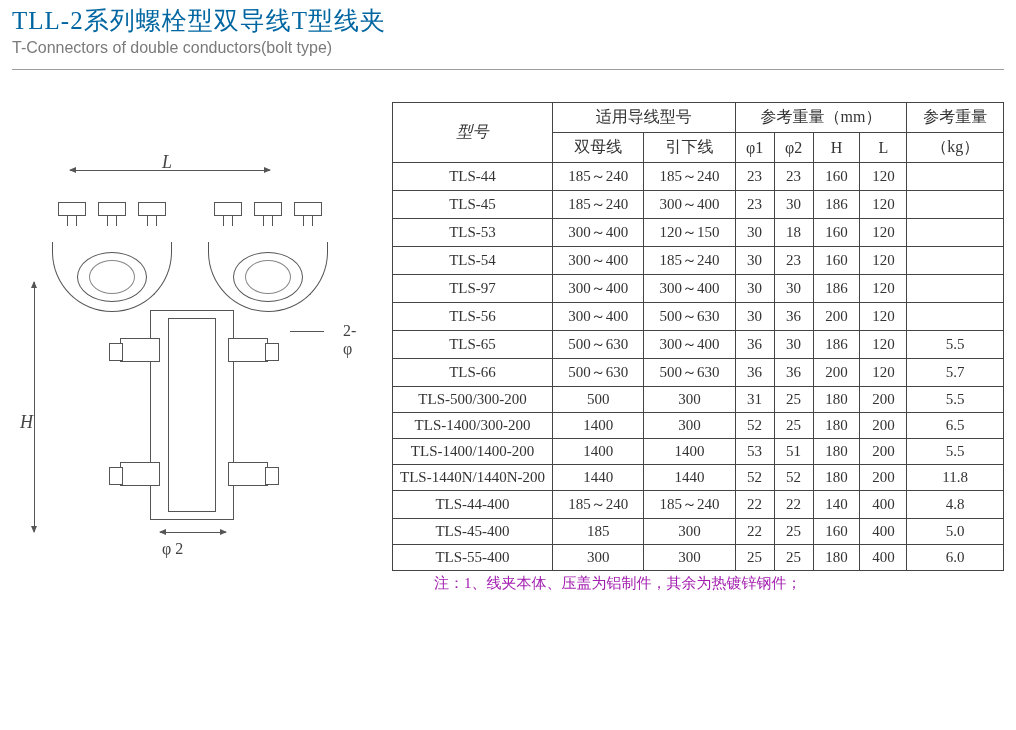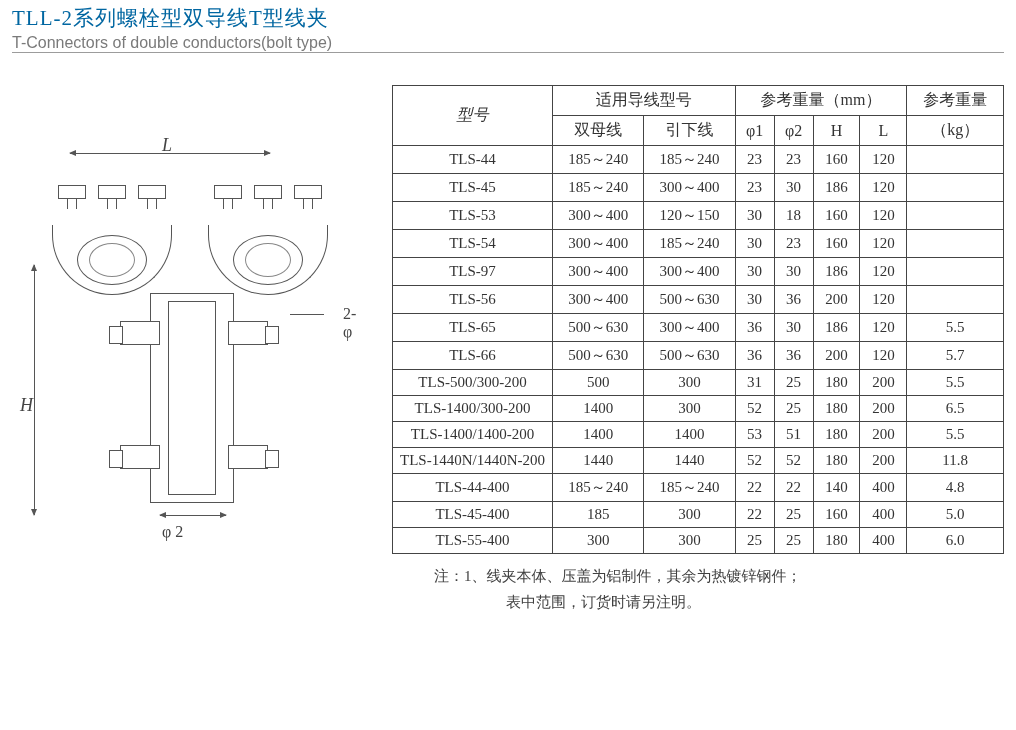--- a/index.html
+++ b/index.html
@@ -9,30 +9,30 @@
     font-family: "SimSun", "宋体", serif;
     background: #fff;
     width: 1016px;
   }
   .page {
     width: 1016px;
     padding: 4px 12px 20px 12px;
   }
   .title-cn {
     color: #0066a1;
-    font-size: 21px;
+    font-size: 25px;
     font-weight: normal;
     margin: 0 0 2px 0;
     letter-spacing: 1px;
   }
   .title-en {
     color: #7a7a7a;
     font-size: 16px;
     font-family: Verdana, Arial, sans-serif;
-    margin: 0 0 0 0;
+    margin: 0 0 12px 0;
   }
   .rule {
     border: none;
     border-top: 1px solid #9c9c9c;
     margin: 0 0 32px 0;
   }
   .content {
     display: flex;
     align-items: flex-start;
   }
@@ -155,22 +155,22 @@
     padding: 4px 4px;
     font-weight: normal;
     white-space: nowrap;
   }
   table.spec th {
     font-size: 16px;
   }
   .col-model { width: 160px; font-style: italic; }
   .notes {
     font-size: 15px;
-    color: #404040;
-    margin-top: 10px;
+    color: #a21caf;
+    margin-top: 0;
     padding-left: 42px;
     text-indent: -42px;
     line-height: 1.7;
   }
   .notes .line { display:block; padding-left:42px; text-indent:-42px; }
 </style>
 </head>
 <body>
 
 <div class="page">
@@ -395,17 +395,16 @@
               <td>25</td>
               <td>180</td>
               <td>400</td>
               <td>6.0</td>
             </tr>
           </tbody>
       </table>
 
       <div class="notes">
         <span class="line"><span>注：</span><span>1、线夹本体、压盖为铝制件，其余为热镀锌钢件；</span></span>
-        <span class="line" style="padding-left:42px;text-indent:0;"><span>　　表中范围，订货时请另注明。</span></span>
       </div>
     </div>
   </div>
 </div>
 
 </body></html>

